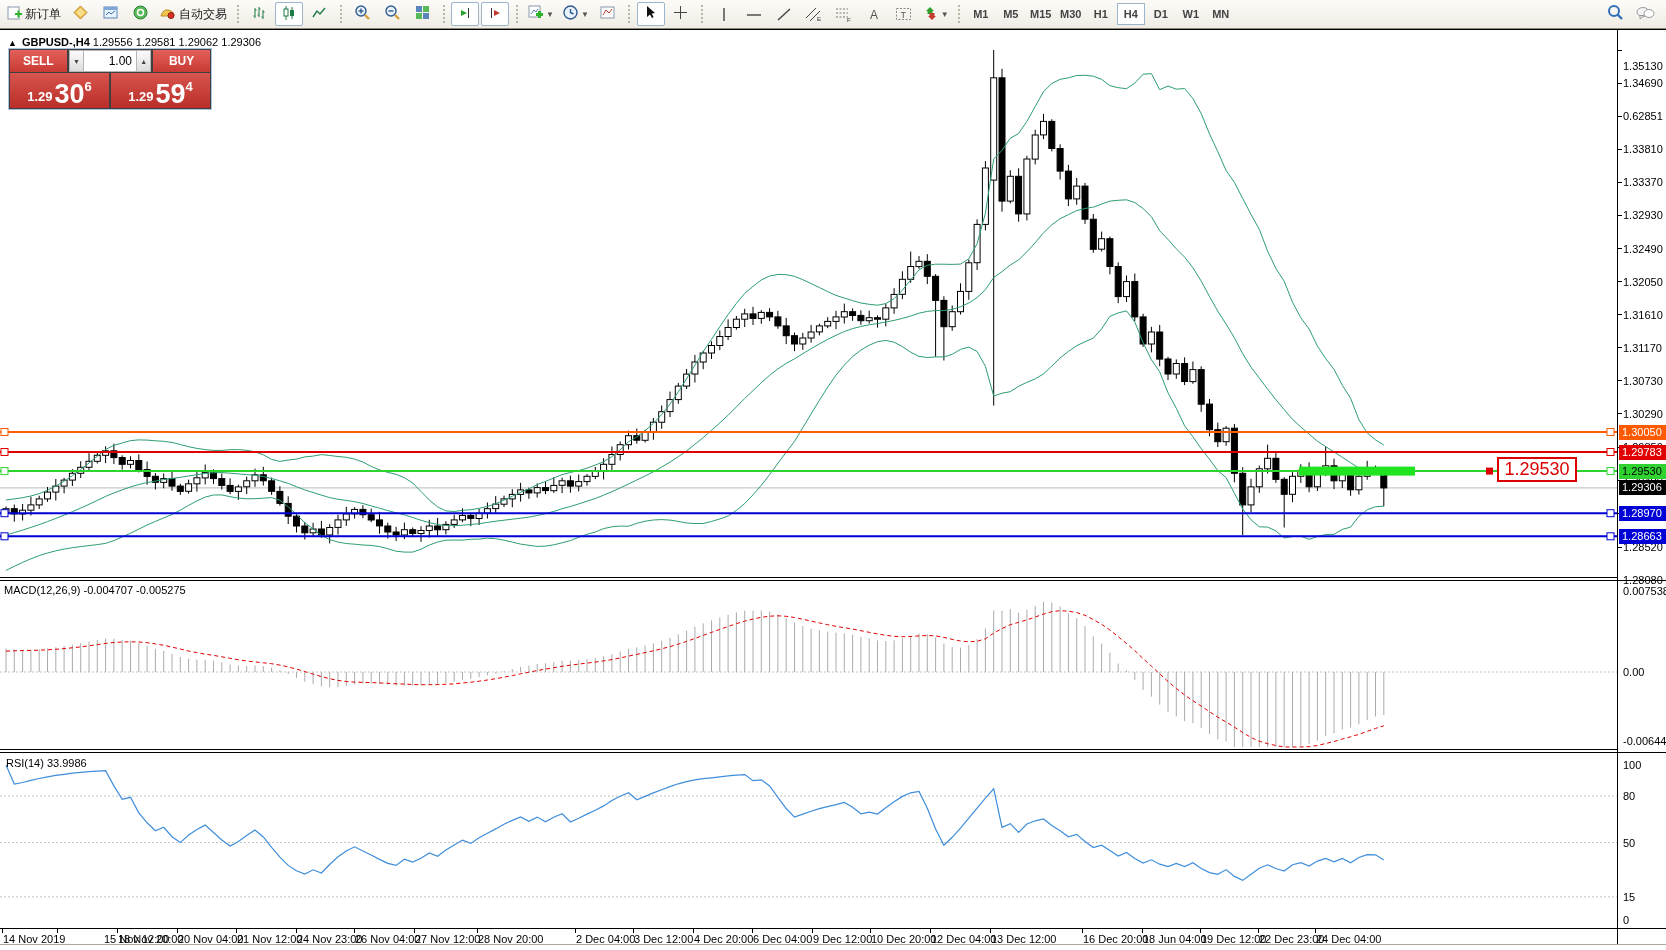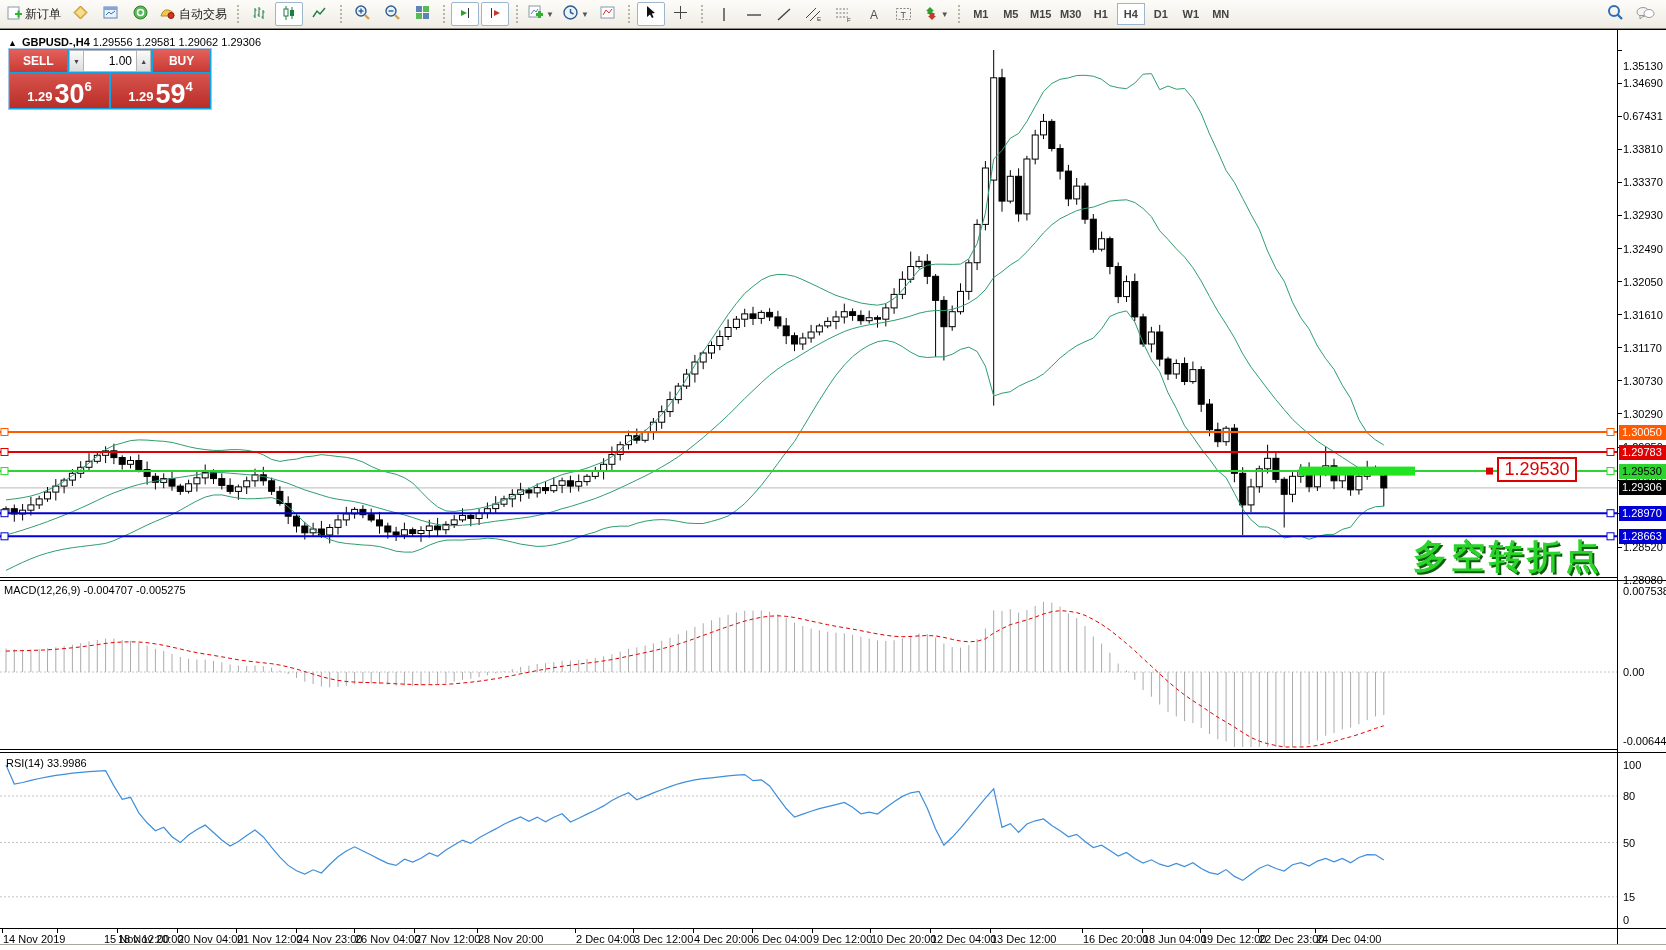--- a/index.html
+++ b/index.html
@@ -33,21 +33,21 @@
   .panelabel{position:absolute;font-size:11px;color:#000;z-index:3;}
   #annotation{position:absolute;left:1413px;top:534px;font-size:34px;font-weight:bold;color:#2BD42B;
               text-shadow:2px 2px 0 #0C5E0C;letter-spacing:4px;z-index:4;white-space:nowrap;}
   #pricebox{position:absolute;left:1497px;top:457px;width:76px;height:21px;border:2px solid #DD0000;
             background:#fff;color:#DD0000;font-size:18px;line-height:21px;text-align:center;z-index:4;}
   
   #quote-head{position:absolute;left:8px;top:36px;font-size:11px;color:#000;z-index:5;}
   #quote-head b{font-weight:bold;}
   #collapse{display:inline-block;margin-right:5px;font-size:9px;}
   #quote-panel{position:absolute;left:8px;top:48px;width:200px;z-index:5;
-               border:1px solid #A8C4DE;background:#0ea5e9;padding:1px;}
+               border:1px solid #A8C4DE;background:#404040;padding:1px;}
   .qrow1{display:flex;height:22px;}
   .qbtn{background:linear-gradient(#E4605A,#C93A34);color:#fff;font-size:12px;font-weight:bold;
         display:flex;align-items:center;justify-content:center;}
   #sell-btn,#buy-btn{width:60px;}
   .spin{width:14px;background:linear-gradient(#FBFBFB,#DDDDDD);border:1px solid #B5B5B5;
         display:flex;align-items:center;justify-content:center;font-size:7px;color:#444;}
   #vol{width:44px;border:1px solid #B5B5B5;border-left:none;border-right:none;text-align:right;
        font-size:12px;padding:8px 4px;outline:none;}
   .qrow2{display:flex;margin-top:1px;height:35px;}
   .ptile{background:linear-gradient(#D8544E,#B92E28);color:#fff;width:99px;display:flex;
@@ -847,21 +847,21 @@
         <rect x="1486" y="467.6" width="7" height="7" fill="#DD0000"></rect>
       </g>
   </svg>
 
   <div id="price-axis">
       <div class="tickdash" style="top: 49.5px;"></div>
       <div class="ptick" style="top: 60px;">1.35130</div>
       <div class="tickdash" style="top: 82.6px;"></div>
       <div class="ptick" style="top: 77.1px;">1.34690</div>
       <div class="tickdash" style="top: 115.7px;"></div>
-      <div class="ptick" style="top: 110.2px;">0.67431</div>
+      <div class="ptick" style="top: 110.2px;">0.62851</div>
       <div class="tickdash" style="top: 148.8px;"></div>
       <div class="ptick" style="top: 143.3px;">1.33810</div>
       <div class="tickdash" style="top: 181.8px;"></div>
       <div class="ptick" style="top: 176.3px;">1.33370</div>
       <div class="tickdash" style="top: 214.9px;"></div>
       <div class="ptick" style="top: 209.4px;">1.32930</div>
       <div class="tickdash" style="top: 248px;"></div>
       <div class="ptick" style="top: 242.5px;">1.32490</div>
       <div class="tickdash" style="top: 281.1px;"></div>
       <div class="ptick" style="top: 275.6px;">1.32050</div>
@@ -941,21 +941,20 @@
       <div class="tlabel" style="left: 1201px;">19 Dec 12:00</div>
       <div class="ttick" style="left: 1258px;"></div>
       <div class="tlabel" style="left: 1259px;">22 Dec 23:00</div>
       <div class="ttick" style="left: 1315px;"></div>
       <div class="tlabel" style="left: 1316px;">24 Dec 04:00</div>
     </div>
 
   <div class="panelabel" style="left:4px;top:584px;">MACD(12,26,9) -0.004707 -0.005275</div>
   <div class="panelabel" style="left:6px;top:757px;">RSI(14) 33.9986</div>
 
-  <div id="annotation">多空转折点</div>
   <div id="pricebox">1.29530</div>
 
   <div id="quote-head">
     <span id="collapse">▲</span><b>GBPUSD-,H4</b>
     <span>1.29556 1.29581 1.29062 1.29306</span>
   </div>
   <div id="quote-panel">
     <div class="qrow1">
       <div class="qbtn" id="sell-btn">SELL</div>
       <div class="spin" style="margin-left:2px;">▼</div>

